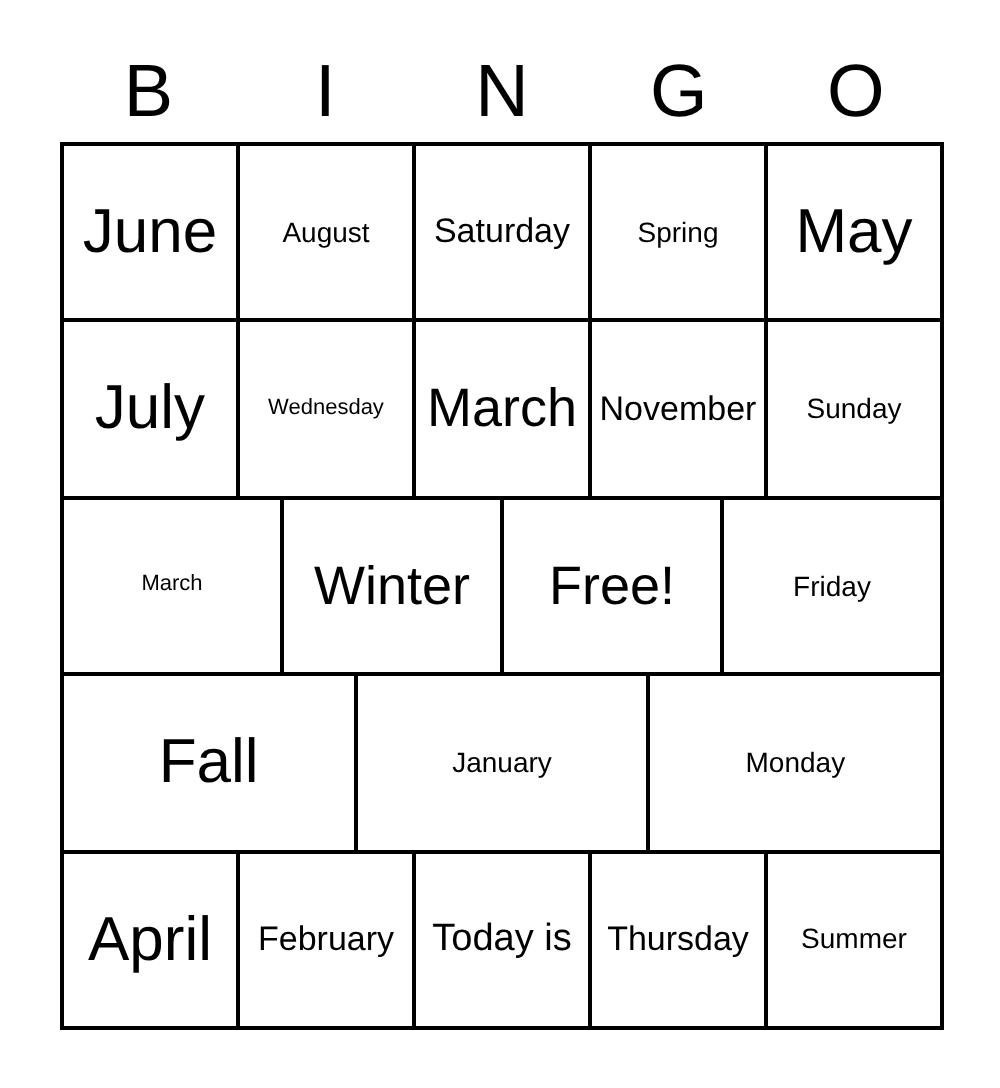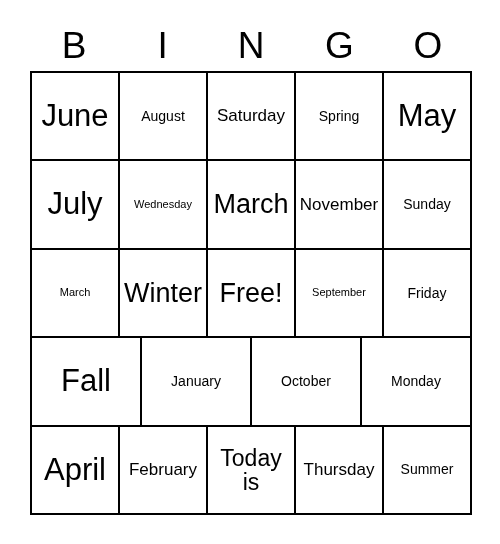--- a/index.html
+++ b/index.html
@@ -79,21 +79,21 @@
     overflow: hidden;
     word-break: break-word;
   }
 
   
   .fs-xl   { font-size: 31px; }
   .fs-lg   { font-size: 27px; }
   .fs-md   { font-size: 14px; }
   .fs-sm   { font-size: 17px; }
   .fs-xs   { font-size: 11px; }
-  .fs-wrap { font-size: 23px; text-align: center; }
+  .fs-wrap { font-size: 19px; text-align: center; }
 </style>
 </head>
 <body>
 
 <div id="bingo-card">
 
   <div id="header-row">
     <div class="header-letter">B</div>
     <div class="header-letter">I</div>
     <div class="header-letter">N</div>
@@ -116,28 +116,26 @@
       <div class="cell fs-xs">Wednesday</div>
       <div class="cell fs-lg">March</div>
       <div class="cell fs-sm">November</div>
       <div class="cell fs-md">Sunday</div>
     </div>
 
     <div class="grid-row">
       <div class="cell fs-xs">March</div>
       <div class="cell fs-lg">Winter</div>
       <div class="cell fs-lg">Free!</div>
-      <div class="cell fs-xs">September</div>
       <div class="cell fs-md">Friday</div>
     </div>
 
     <div class="grid-row">
       <div class="cell fs-xl">Fall</div>
       <div class="cell fs-md">January</div>
-      <div class="cell fs-md">October</div>
       <div class="cell fs-md">Monday</div>
     </div>
 
     <div class="grid-row">
       <div class="cell fs-xl">April</div>
       <div class="cell fs-sm">February</div>
       <div class="cell fs-wrap">Today is</div>
       <div class="cell fs-sm">Thursday</div>
       <div class="cell fs-md">Summer</div>
     </div>

